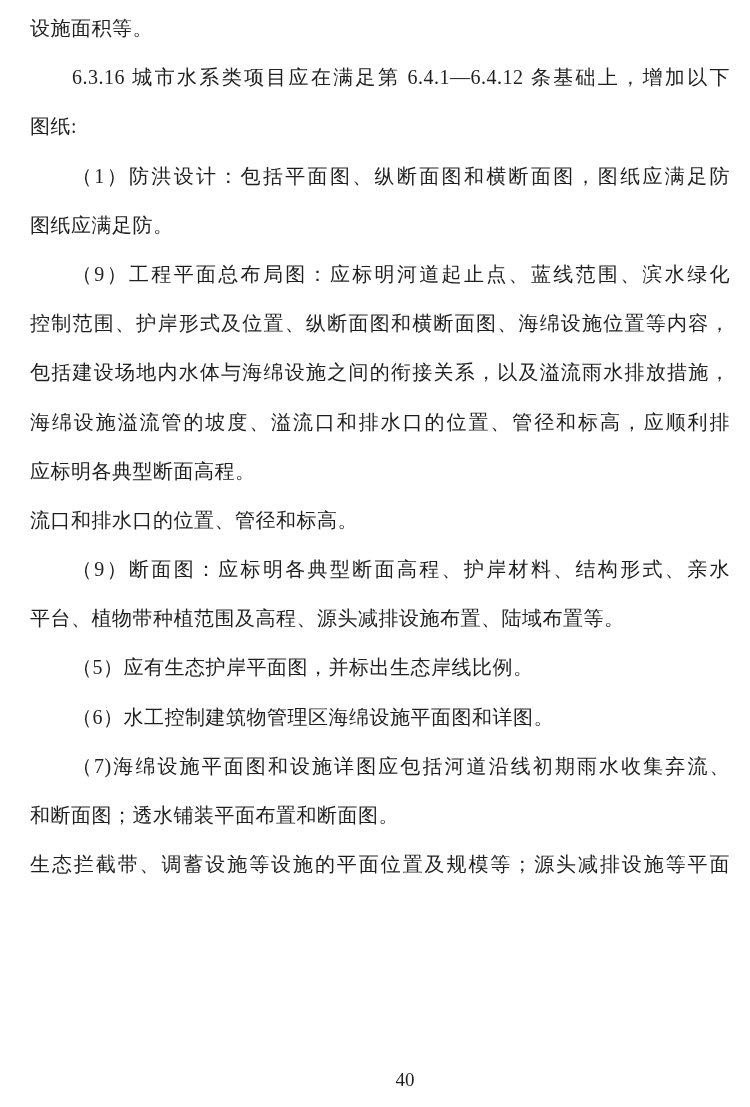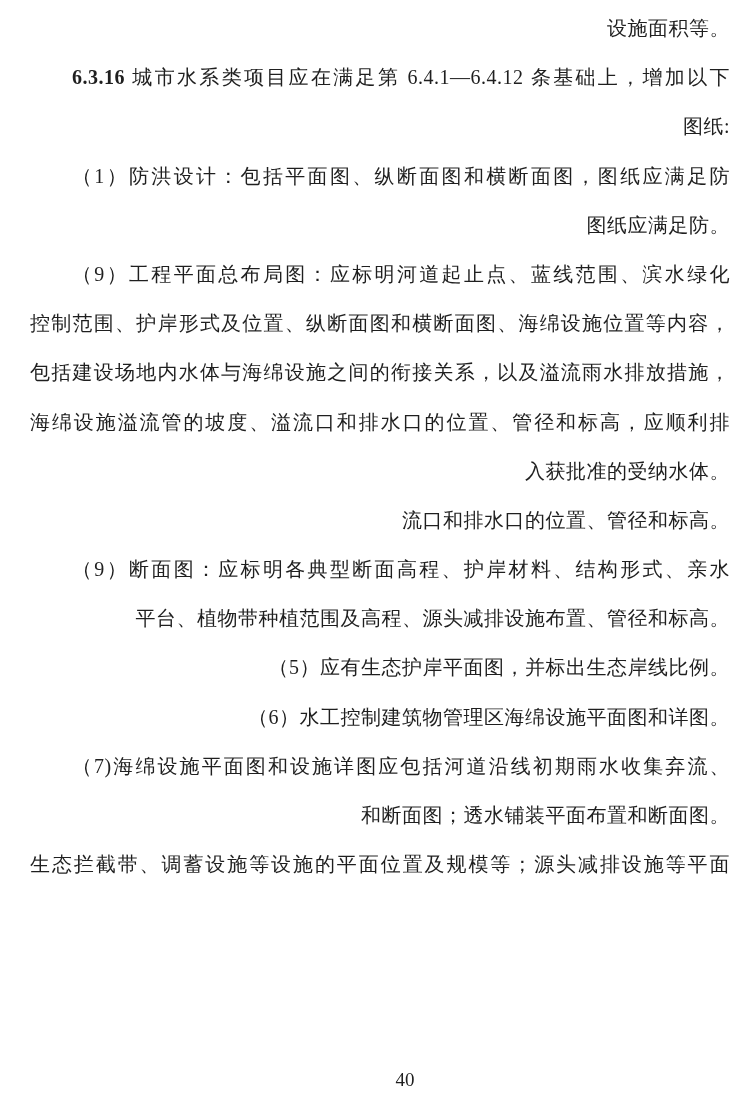--- a/index.html
+++ b/index.html
@@ -19,32 +19,32 @@
     position: absolute;
     left: 30px;
     top: 4px;
     width: 700px;
   }
   .line {
     height: 49.2px;
     line-height: 49.2px;
     font-size: 20px;
     overflow: hidden;
-    text-align: right;
+    text-align: left;
     letter-spacing: 0.5px;
   }
   .indent {
     text-indent: 42px;
   }
   .fill {
     text-align: justify;
     text-align-last: justify;
   }
   .bold {
-    font-weight: bold;
+    font-weight: normal;
   }
   .pageno {
     position: absolute;
     left: 55px;
     top: 1068px;
     width: 700px;
     text-align: center;
     font-size: 19px;
     line-height: 24px;
   }
@@ -55,24 +55,24 @@
 <div class="doc">
   <div class="line">设施面积等。</div>
   <div class="line indent fill"><span class="bold">6.3.16</span><span> 城市水系类项目应在满足第 6.4.1—6.4.12 条基础上，增加以下</span></div>
   <div class="line">图纸:</div>
   <div class="line indent fill">（1）防洪设计：包括平面图、纵断面图和横断面图，图纸应满足防</div>
   <div class="line">图纸应满足防。</div>
   <div class="line indent fill">（9）工程平面总布局图：应标明河道起止点、蓝线范围、滨水绿化</div>
   <div class="line fill">控制范围、护岸形式及位置、纵断面图和横断面图、海绵设施位置等内容，</div>
   <div class="line fill">包括建设场地内水体与海绵设施之间的衔接关系，以及溢流雨水排放措施，</div>
   <div class="line fill">海绵设施溢流管的坡度、溢流口和排水口的位置、管径和标高，应顺利排</div>
-  <div class="line">入获批准的受纳水体。</div>
+  <div class="line">应标明各典型断面高程。</div>
   <div class="line">流口和排水口的位置、管径和标高。</div>
   <div class="line indent fill">（9）断面图：应标明各典型断面高程、护岸材料、结构形式、亲水</div>
-  <div class="line">平台、植物带种植范围及高程、源头减排设施布置、管径和标高。</div>
+  <div class="line">平台、植物带种植范围及高程、源头减排设施布置、陆域布置等。</div>
   <div class="line indent">（5）应有生态护岸平面图，并标出生态岸线比例。</div>
   <div class="line indent">（6）水工控制建筑物管理区海绵设施平面图和详图。</div>
   <div class="line indent fill">（7)海绵设施平面图和设施详图应包括河道沿线初期雨水收集弃流、</div>
   <div class="line">和断面图；透水铺装平面布置和断面图。</div>
   <div class="line fill">生态拦截带、调蓄设施等设施的平面位置及规模等；源头减排设施等平面</div>
 </div>
 
 <div class="pageno">40</div>
 
 </body></html>

